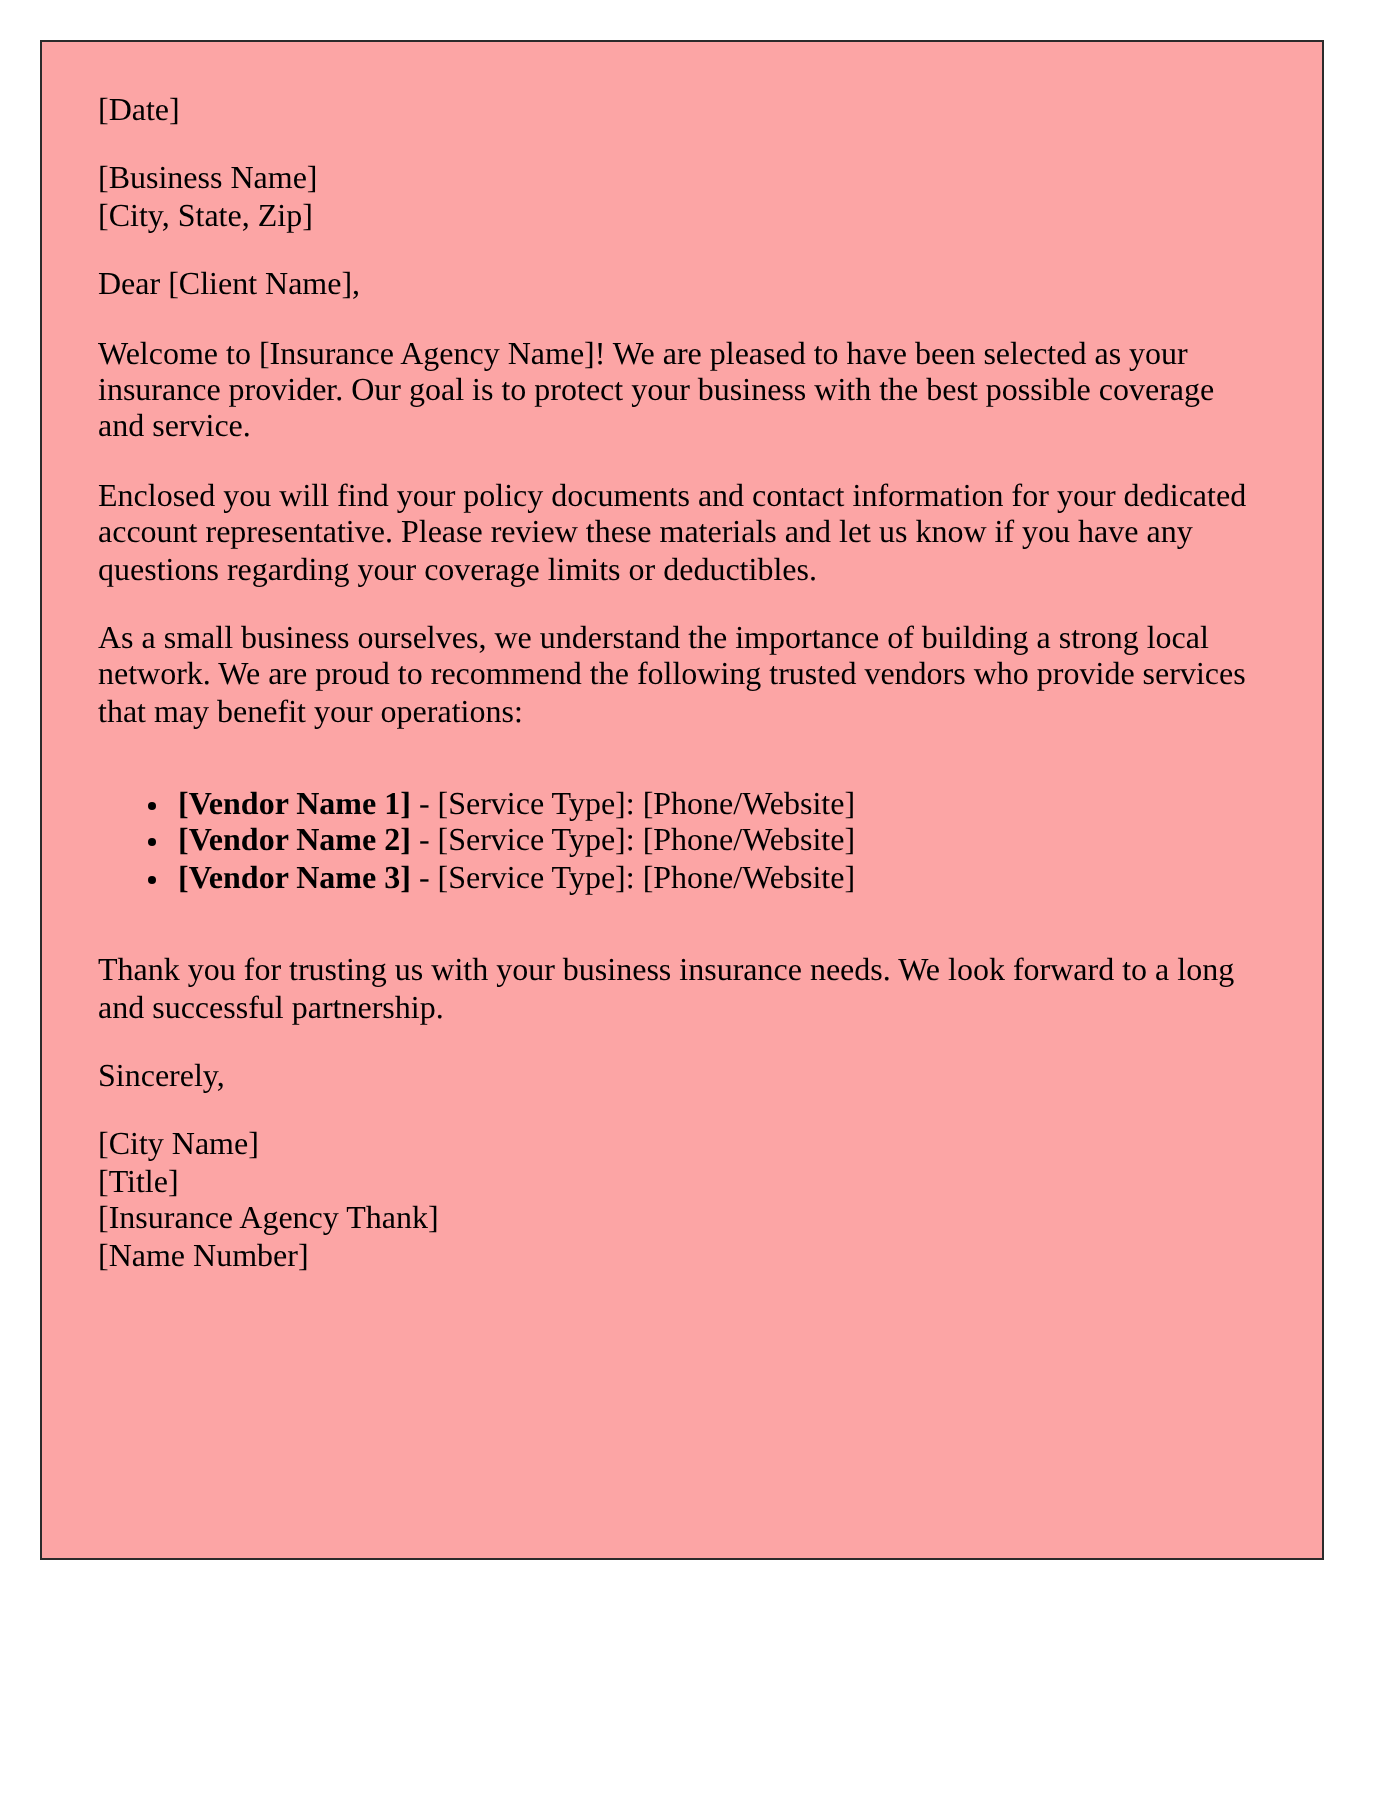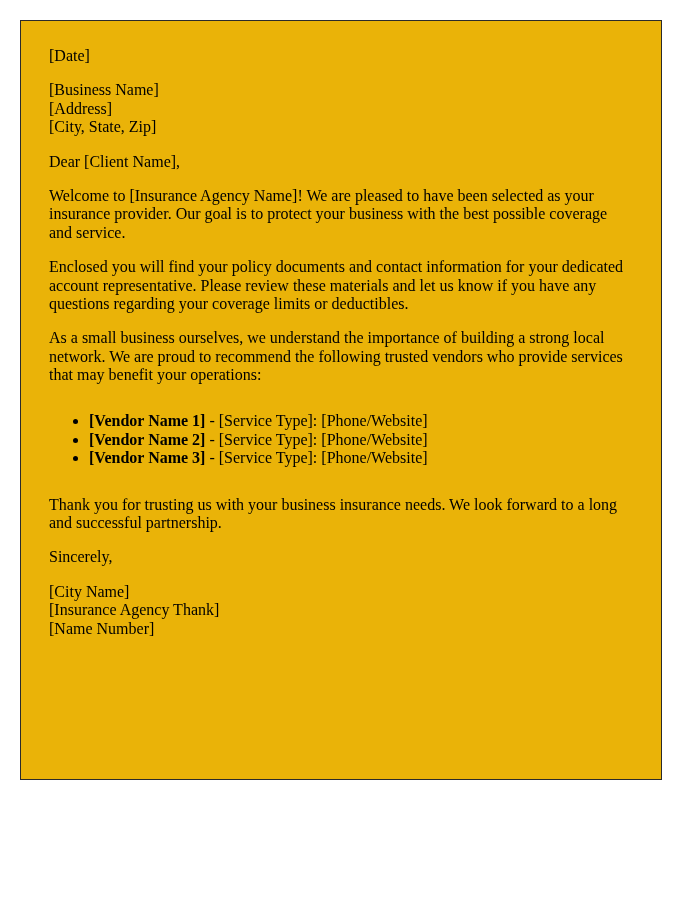--- a/index.html
+++ b/index.html
@@ -16,21 +16,21 @@
   }
   .letter-sheet {
     position: absolute;
     left: 20px;
     top: 20px;
     width: 642px;
     height: 760px;
     box-sizing: border-box;
     border: 1px solid #2b2b2b;
     padding: 10px 28px;
-    background: #eab308;
+    background: #fca5a5;
     font-size: 16px;
     line-height: 1.15;
     overflow: hidden;
   }
   .letter-sheet p {
     margin: 16px 0;
   }
   .block-line {
     display: block;
   }
@@ -49,21 +49,20 @@
 </style>
 </head>
 <body>
 
 <div class="letter-sheet">
 
   <p>[Date]</p>
 
   <p>
     <span class="block-line">[Business Name]</span>
-    <span class="block-line">[Address]</span>
     <span class="block-line">[City, State, Zip]</span>
   </p>
 
   <p>Dear [Client Name],</p>
 
   <p>Welcome to [Insurance Agency Name]! We are pleased to have been selected as your insurance provider. Our goal is to protect your business with the best possible coverage and service.</p>
 
   <p>Enclosed you will find your policy documents and contact information for your dedicated account representative. Please review these materials and let us know if you have any questions regarding your coverage limits or deductibles.</p>
 
   <p>As a small business ourselves, we understand the importance of building a strong local network. We are proud to recommend the following trusted vendors who provide services that may benefit your operations:</p>
@@ -79,17 +78,18 @@
       <span class="vendor-name">[Vendor Name 3]</span><span> - [Service Type]: [Phone/Website]</span>
     </li>
   </ul>
 
   <p>Thank you for trusting us with your business insurance needs. We look forward to a long and successful partnership.</p>
 
   <p>Sincerely,</p>
 
   <p>
     <span class="block-line">[City Name]</span>
+    <span class="block-line">[Title]</span>
     <span class="block-line">[Insurance Agency Thank]</span>
     <span class="block-line">[Name Number]</span>
   </p>
 
 </div>
 
 </body></html>

